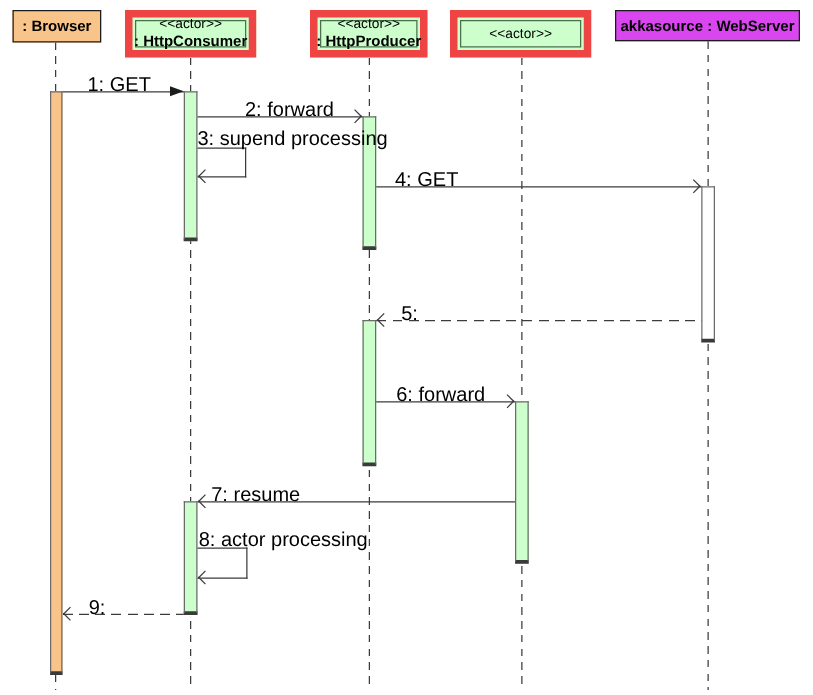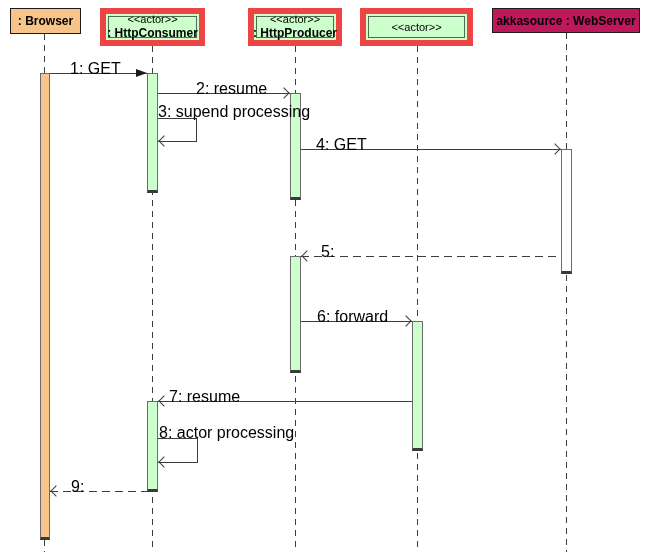--- a/index.html
+++ b/index.html
@@ -70,39 +70,39 @@
       <span class="pname">: HttpProducer</span>
     </div>
   </div>
 
   <div class="head actor" style="left:360px;top:8px;width:113px;height:38px">
     <div class="inner">
       <span class="stereo">&lt;&lt;actor&gt;&gt;</span>
     </div>
   </div>
 
-  <div class="head plain" style="left:492px;top:8px;width:148px;height:25px;background:#be185d">
+  <div class="head plain" style="left:492px;top:8px;width:148px;height:25px;background:#d946ef">
     <span class="pname">akkasource : WebServer</span>
   </div>
 
   <div class="bar orange" style="left:40px;top:73px;height:467px"></div>
   <div class="bar" style="left:147px;top:73px;height:120px"></div>
   <div class="bar" style="left:290px;top:93px;height:107px"></div>
   <div class="bar white" style="left:561px;top:149px;height:125px"></div>
   <div class="bar" style="left:290px;top:256px;height:117px"></div>
   <div class="bar" style="left:412px;top:321px;height:130px"></div>
   <div class="bar" style="left:147px;top:401px;height:91px"></div>
 
   <div class="ln" style="left:50px;top:73px;width:97px"></div>
   <div class="tri" style="left:136px;top:69px"></div>
   <span class="mlabel" style="left:70px;top:60px">1: GET</span>
 
   <div class="ln" style="left:158px;top:93px;width:132px"></div>
   <div class="ar r" style="left:280px;top:89px"></div>
-  <span class="mlabel" style="left:196px;top:80px">2: resume</span>
+  <span class="mlabel" style="left:196px;top:80px">2: forward</span>
 
   <div class="loop" style="left:158px;top:118px;width:39px;height:24px"></div>
   <div class="ar l" style="left:160px;top:137px"></div>
   <span class="mlabel" style="left:158px;top:103px">3: supend processing</span>
 
   <div class="ln" style="left:301px;top:149px;width:260px"></div>
   <div class="ar r" style="left:551px;top:145px"></div>
   <span class="mlabel" style="left:316px;top:136px">4: GET</span>
 
   <div class="ln dash" style="left:301px;top:256px;width:260px"></div>

